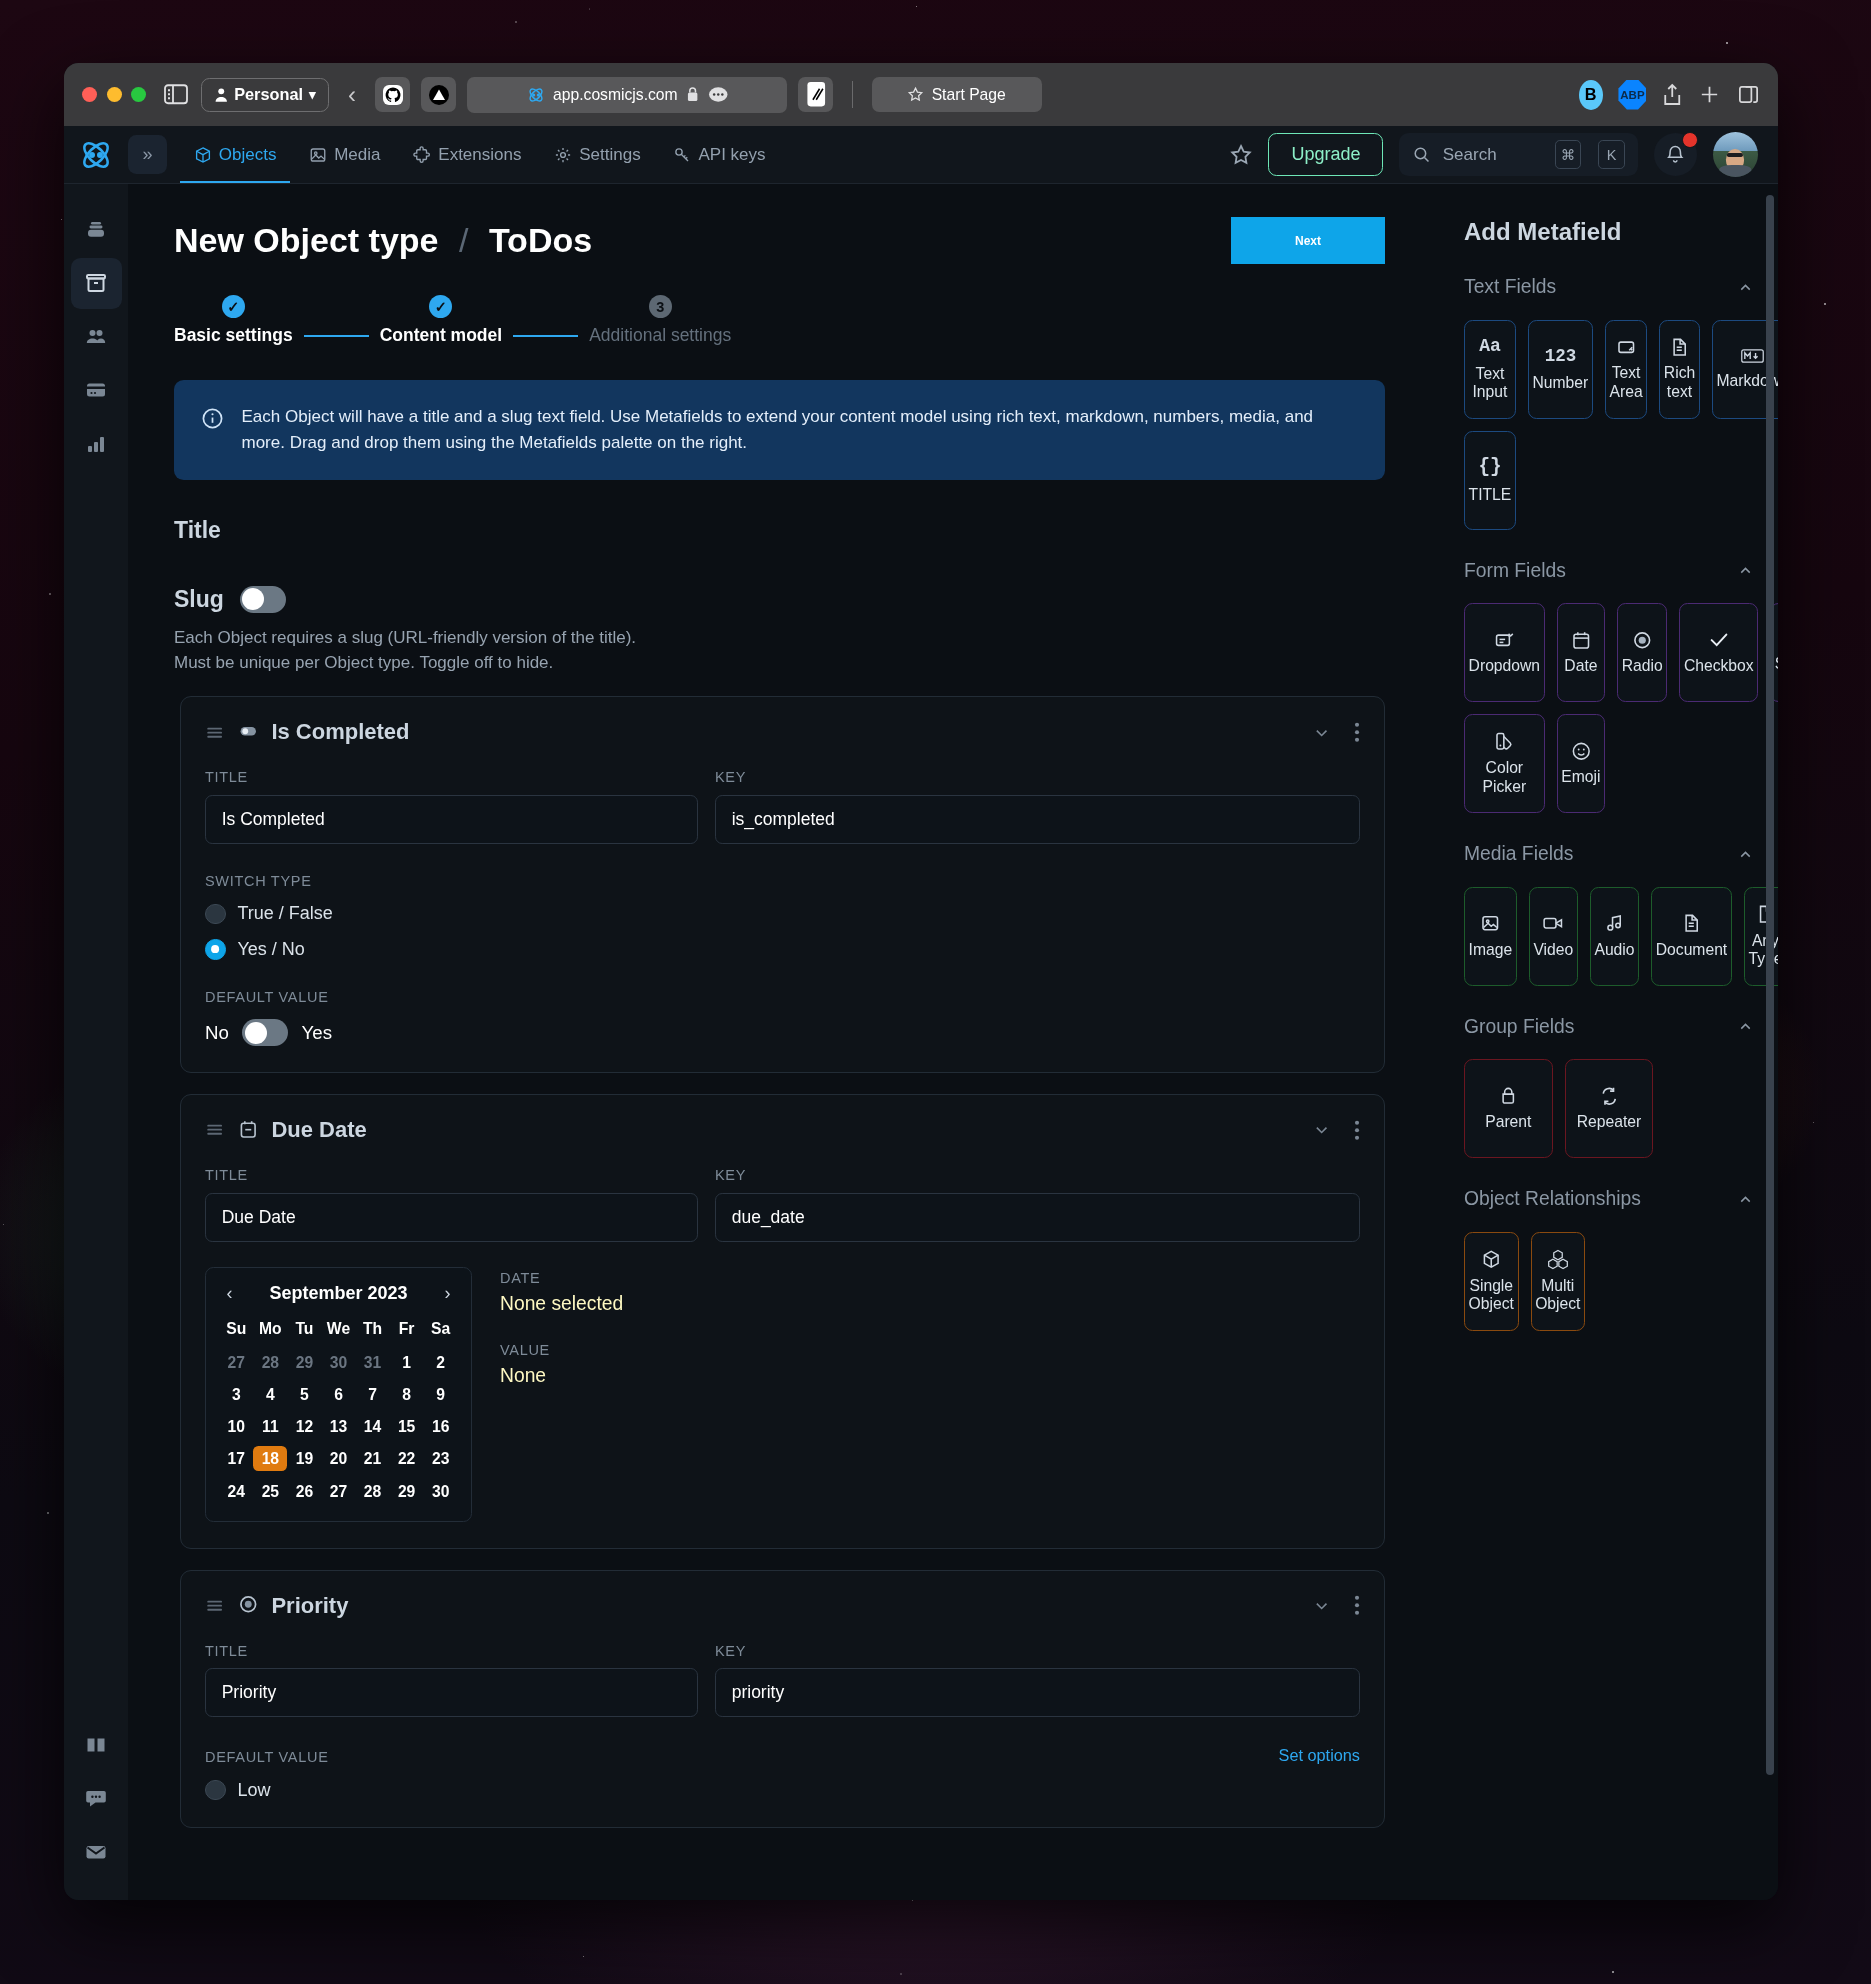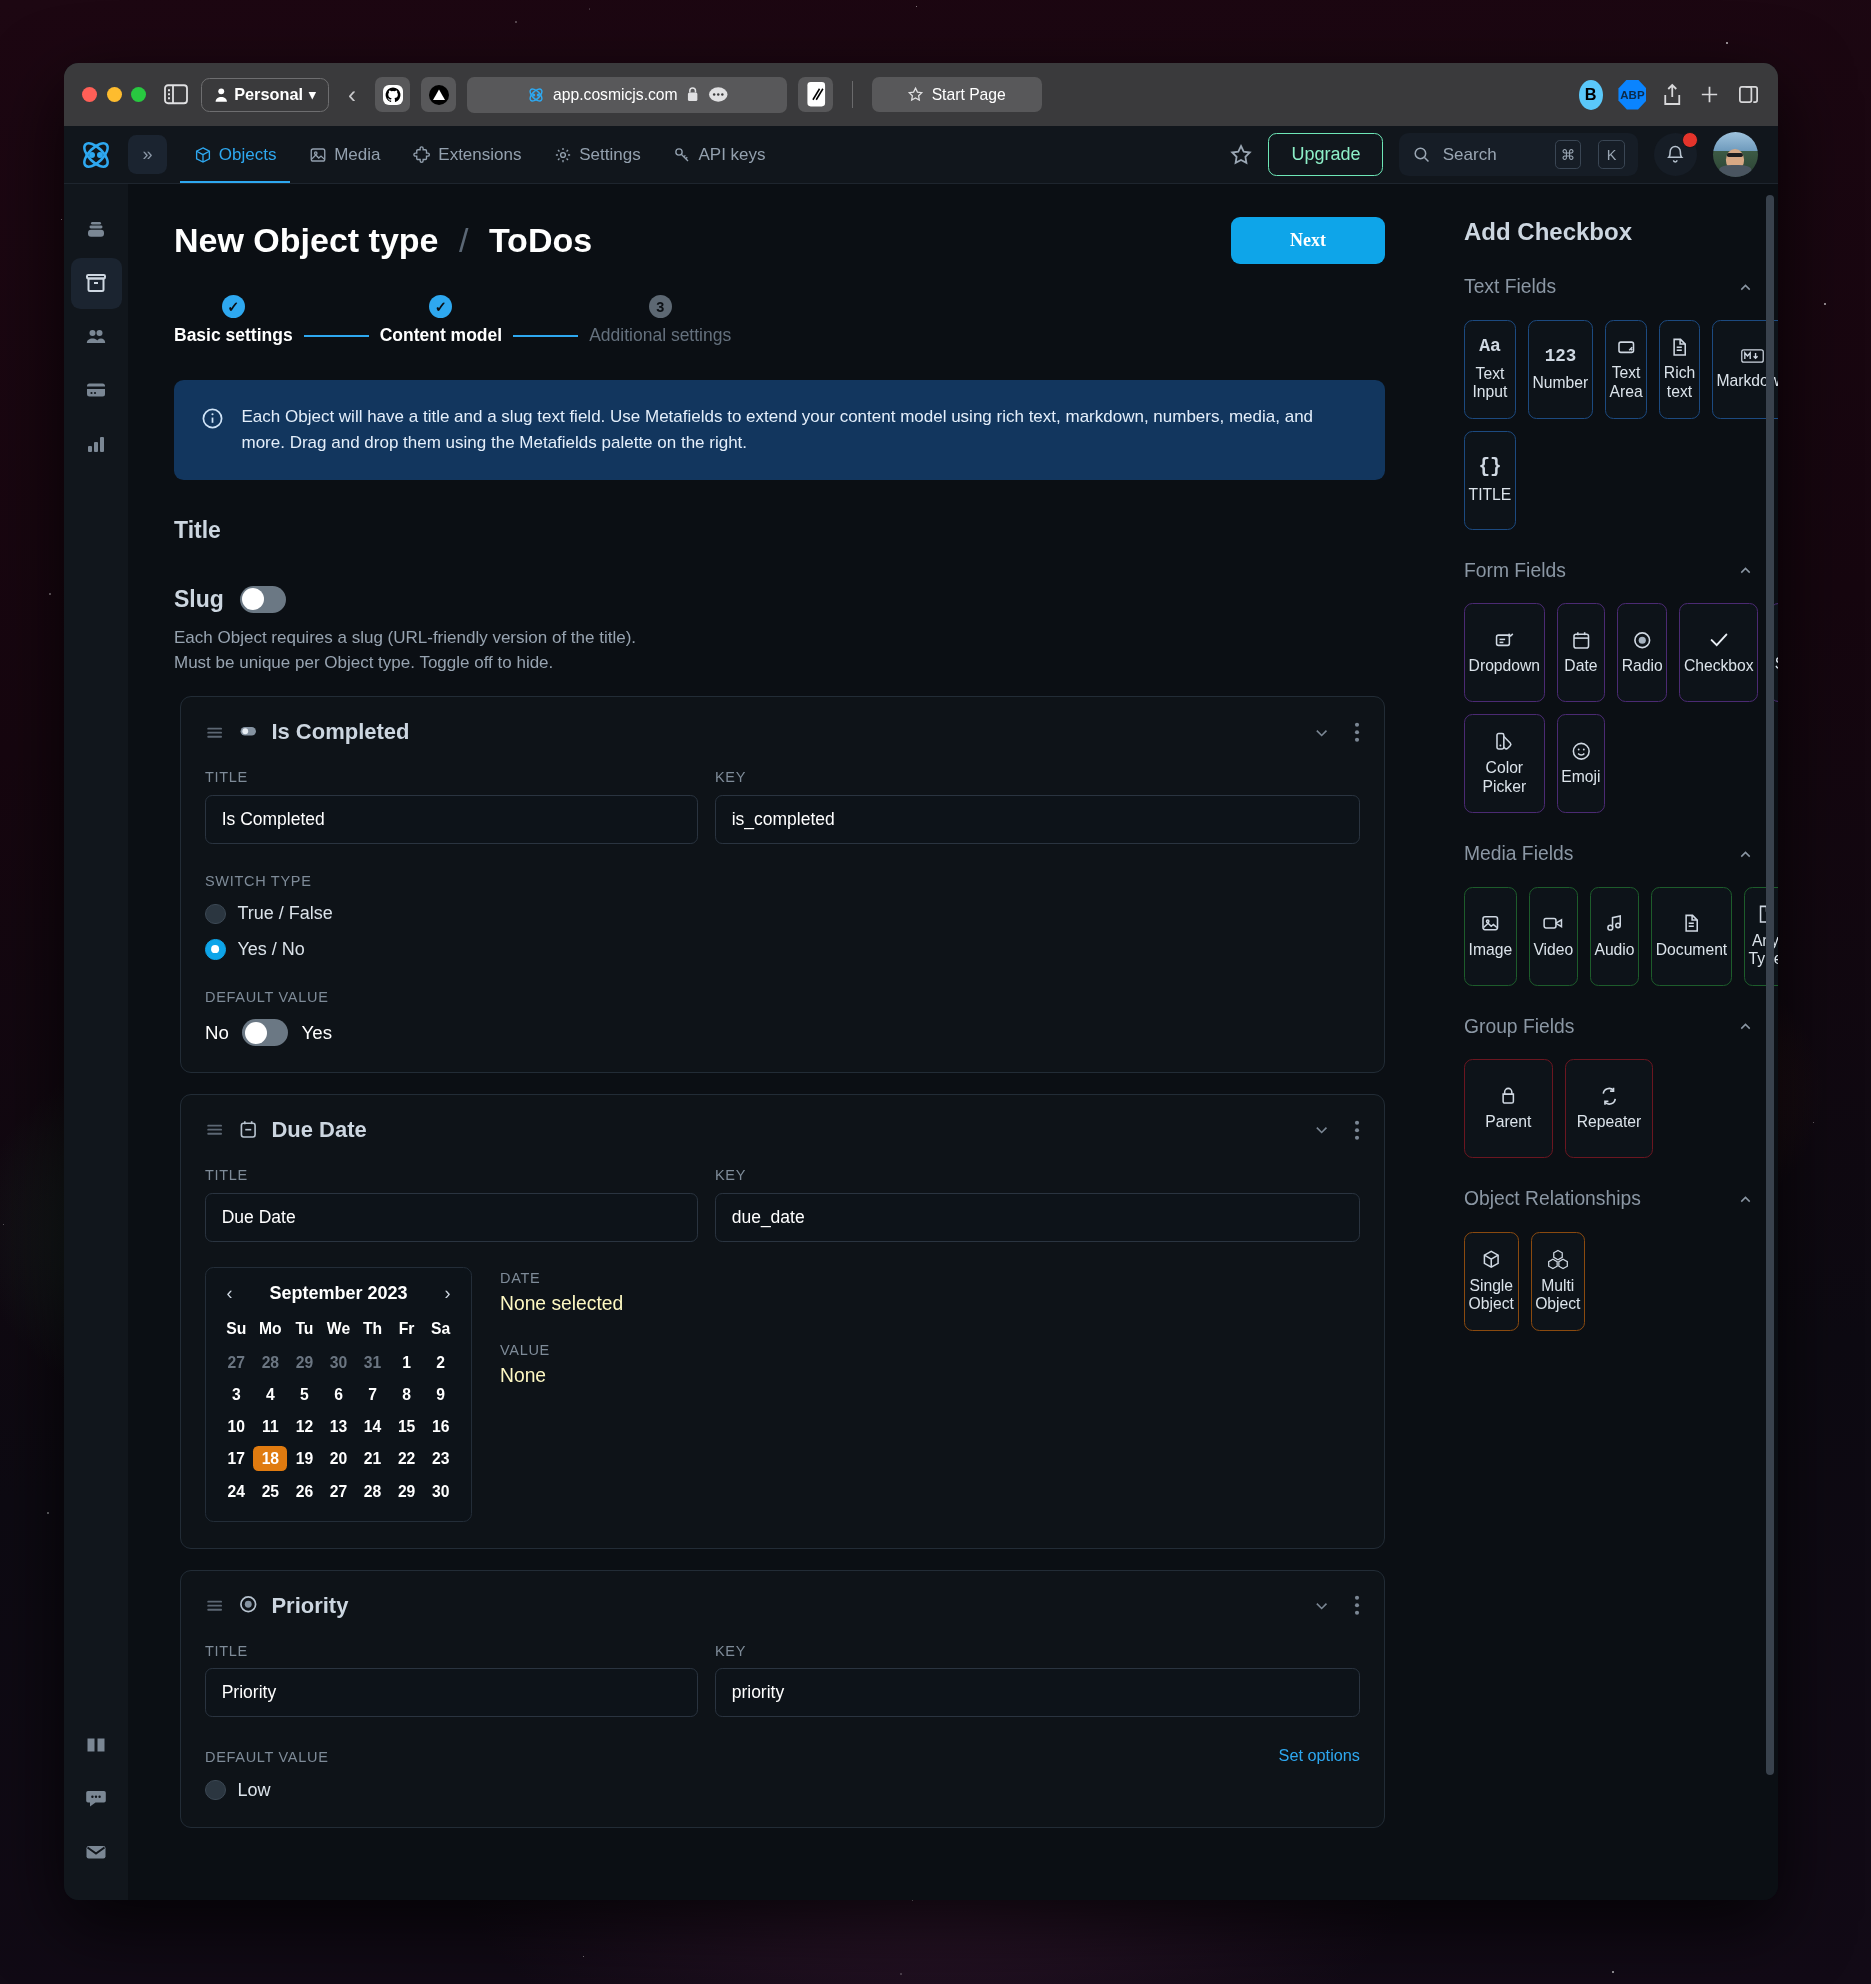--- a/index.html
+++ b/index.html
@@ -173,23 +173,23 @@
     height: 1580px; background: #39424d; border-radius: 4.8px;
   }
 
   
   .page-head { display: flex; align-items: center; }
   .page-title { font-size: 34px; font-weight: 700; color: #fff; }
   .page-title .sep { color: #5b6775; margin: 0 11px; font-weight: 400; }
   .page-title .sub { color: #fff; }
   .next-btn {
     margin-left: auto; margin-right: 55px;
-    background: #0ea5e9; color: #fff; border: none; border-radius: 9px;
-    height: 47px; width: 154px; font-size: 18px; font-weight: 700;
-    font-family: Liberation Serif, serif;
+    background: #0ea5e9; color: #fff; border: none; border-radius: 0;
+    height: 47px; width: 154px; font-size: 12px; font-weight: 700;
+    font-family: Liberation Sans, sans-serif;
   }
   .steps { display: flex; align-items: flex-end; margin-top: 31px; }
   .step { display: flex; flex-direction: column; align-items: center; gap: 7.2px; }
   .step-badge {
     width: 23px; height: 23px; border-radius: 50%;
     display: flex; align-items: center; justify-content: center;
     font-size: 14.5px; font-weight: 700; color: #0b0f14;
   }
   .step-badge.done { background: #2ea8f0; color: #0b0f14; }
   .step-badge.todo { background: #5d6873; color: #0b0f14; }
@@ -887,21 +887,21 @@
           <div class="radio-row">
             <span class="radio"></span>
             <span class="radio-label">Low</span>
           </div>
 
         </div>
 
       </div>
 
       <div id="palette">
-        <div class="palette-title">Add Checkbox</div>
+        <div class="palette-title">Add Metafield</div>
 
         <div class="pgroup">
           <div class="pgroup-head">
             <span>Text Fields</span>
             <svg width="17" height="17" viewBox="0 0 24 24" fill="none" stroke="#8b97a4" stroke-width="2">
                 <path d="M6 15 12 9 18 15"></path>
               </svg>
           </div>
           <div class="pgrid text">
             <div class="pcard">

